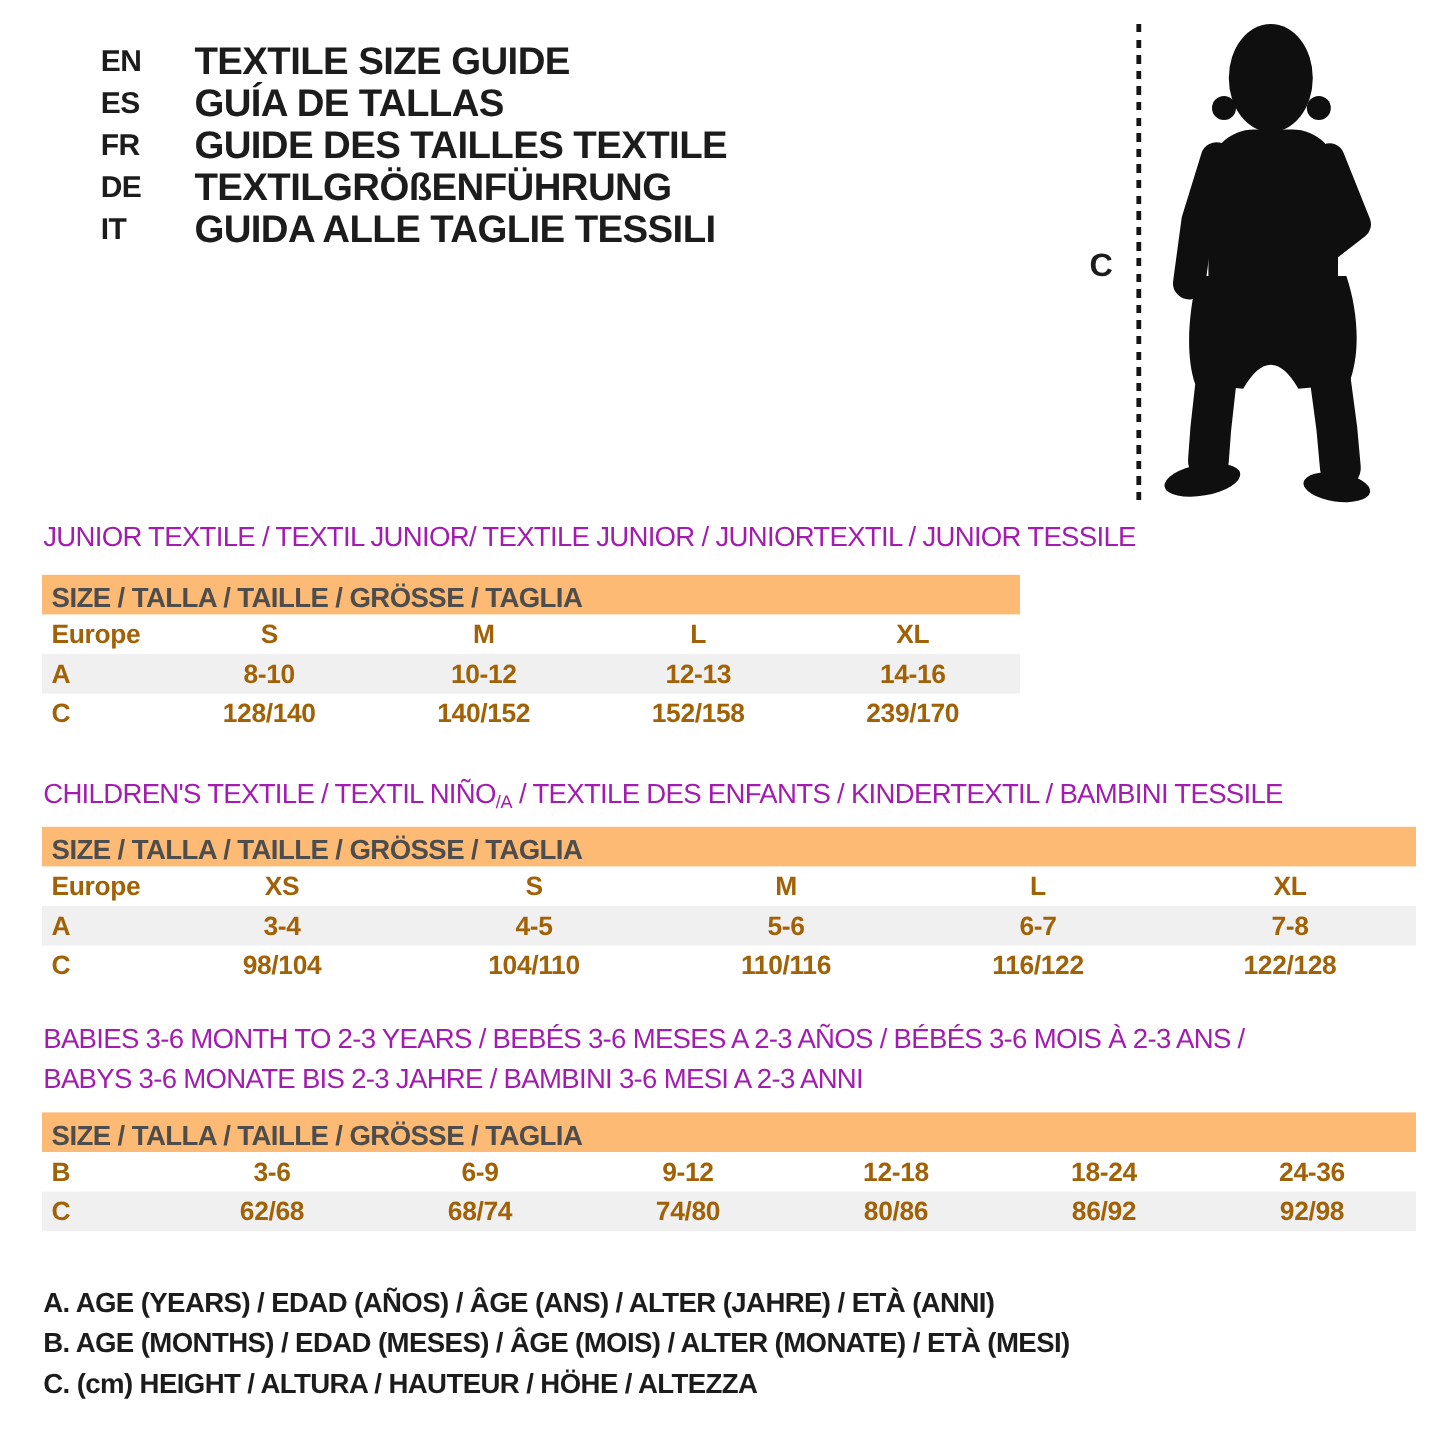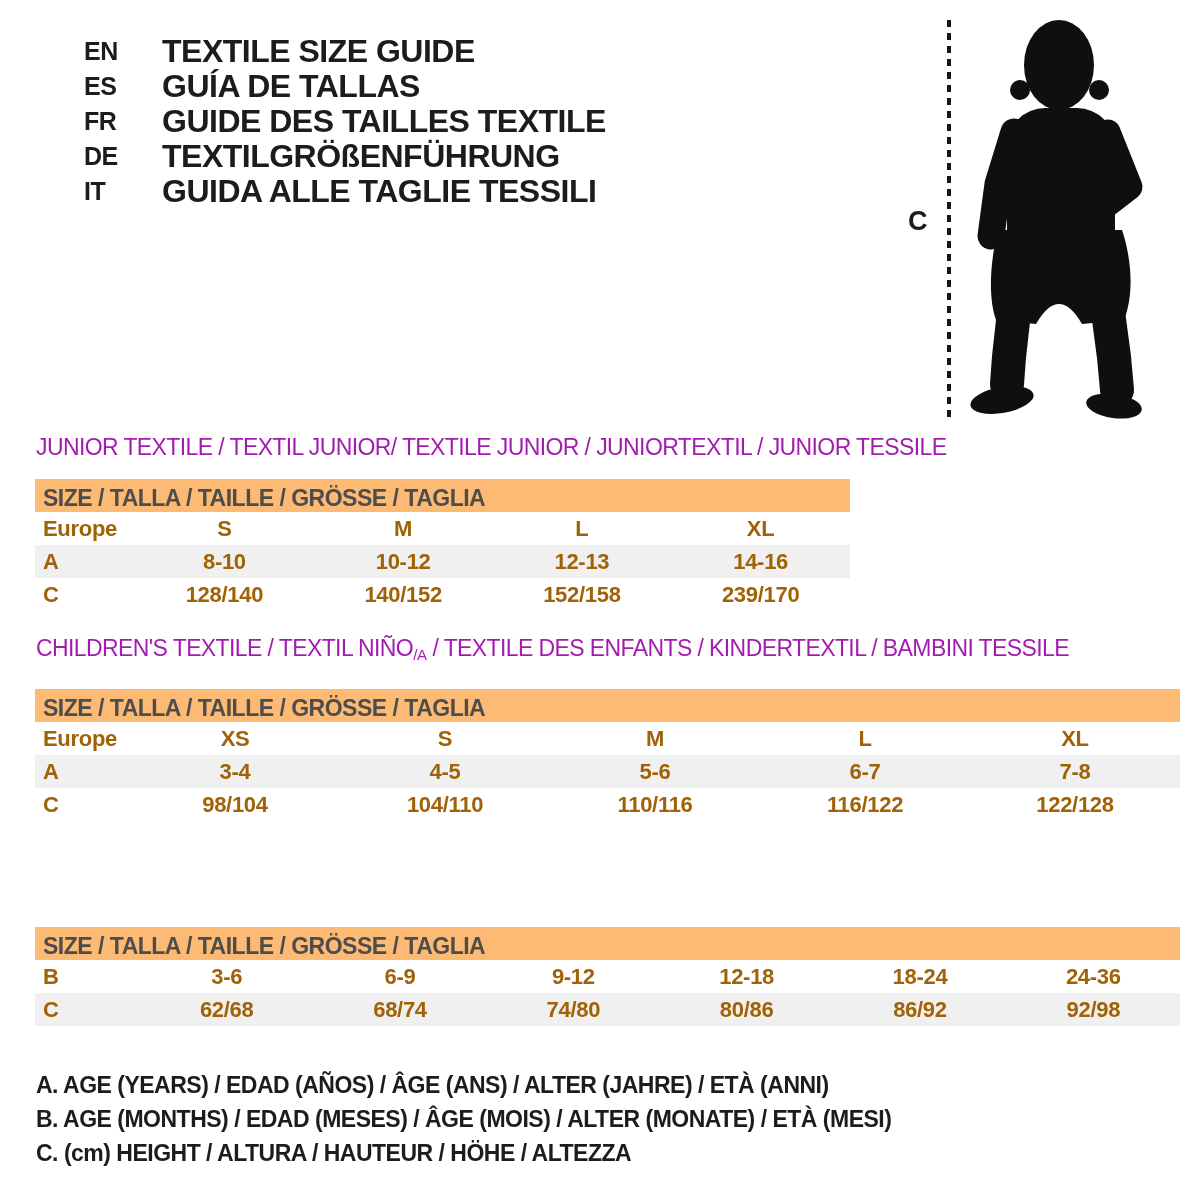--- a/index.html
+++ b/index.html
@@ -122,21 +122,21 @@
     </div>
     <div class="trow">
       <span class="lbl">C</span>
       <span class="cell">128/140</span>
       <span class="cell">140/152</span>
       <span class="cell">152/158</span>
       <span class="cell">239/170</span>
     </div>
   </div>
 
-  <div class="section-title" style="top:635px">
+  <div class="section-title" style="top:648px">
     <span>CHILDREN'S TEXTILE / TEXTIL NIÑO</span><span class="sub">/A</span><span> / TEXTILE DES ENFANTS / KINDERTEXTIL / BAMBINI TESSILE</span>
   </div>
   <div class="size-table t-children">
     <div class="bar">
       <span>SIZE / TALLA / TAILLE / GRÖSSE / TAGLIA</span>
     </div>
     <div class="trow">
       <span class="lbl">Europe</span>
       <span class="cell">XS</span>
       <span class="cell">S</span>
@@ -155,20 +155,24 @@
     <div class="trow">
       <span class="lbl">C</span>
       <span class="cell">98/104</span>
       <span class="cell">104/110</span>
       <span class="cell">110/116</span>
       <span class="cell">116/122</span>
       <span class="cell">122/128</span>
     </div>
   </div>
 
+  <div class="section-title two-line" style="top:848px">
+    <div>BABIES 3-6 MONTH TO 2-3 YEARS / BEBÉS 3-6 MESES A 2-3 AÑOS / BÉBÉS 3-6 MOIS À 2-3 ANS /</div>
+    <div>BABYS 3-6 MONATE BIS 2-3 JAHRE / BAMBINI 3-6 MESI A 2-3 ANNI</div>
+  </div>
   <div class="size-table t-babies">
     <div class="bar">
       <span>SIZE / TALLA / TAILLE / GRÖSSE / TAGLIA</span>
     </div>
     <div class="trow">
       <span class="lbl">B</span>
       <span class="cell">3-6</span>
       <span class="cell">6-9</span>
       <span class="cell">9-12</span>
       <span class="cell">12-18</span>

